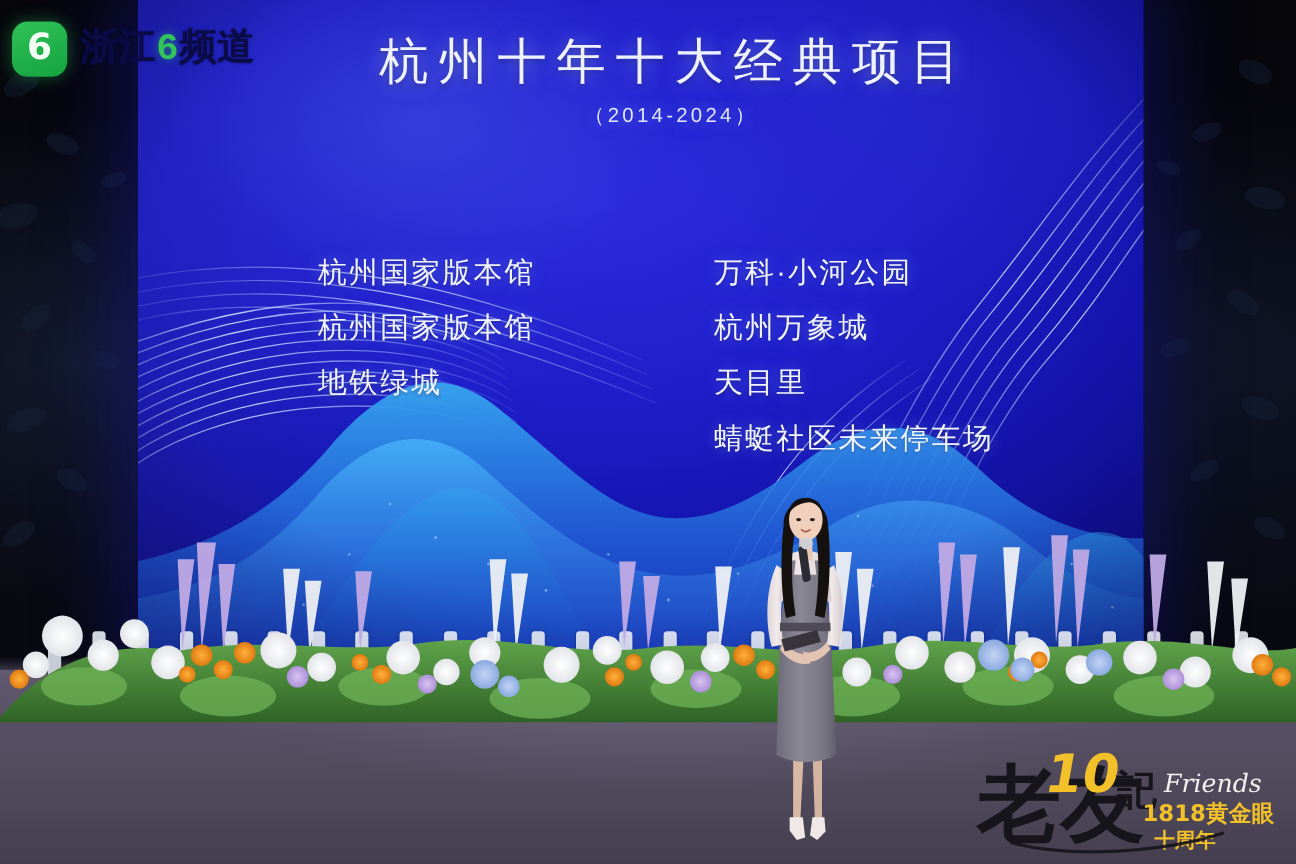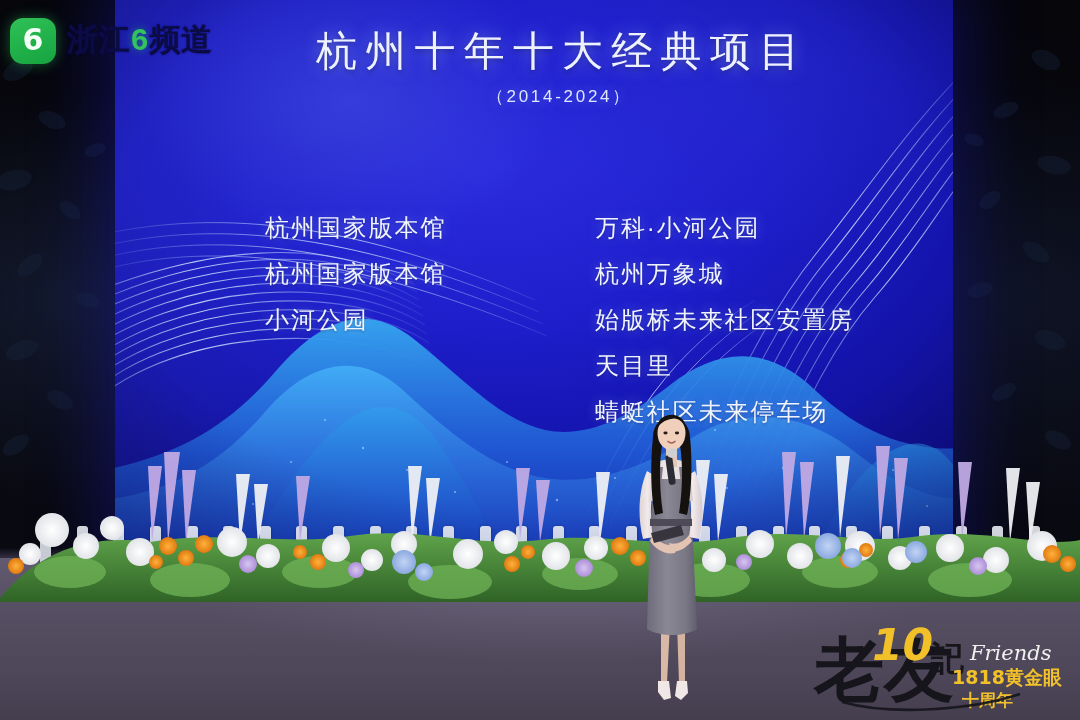--- a/index.html
+++ b/index.html
@@ -314,26 +314,25 @@
 
     <div class="title-wrap">
       <span class="title-main">杭州十年十大经典项目</span>
       <span class="title-sub">（2014-2024）</span>
     </div>
 
     <div class="list">
       <div class="col left">
         <div class="item">杭州国家版本馆</div>
         <div class="item">杭州国家版本馆</div>
-        <div class="item">小河公园</div>
+        <div class="item">地铁绿城</div>
       </div>
       <div class="col right">
         <div class="item">万科·小河公园</div>
         <div class="item">杭州万象城</div>
-        <div class="item">始版桥未来社区安置房</div>
         <div class="item">天目里</div>
         <div class="item">蜻蜓社区未来停车场</div>
       </div>
     </div>
   </div>
 
   <div class="logo">
     <div class="logo-mark">
       <span>6</span>
     </div>

